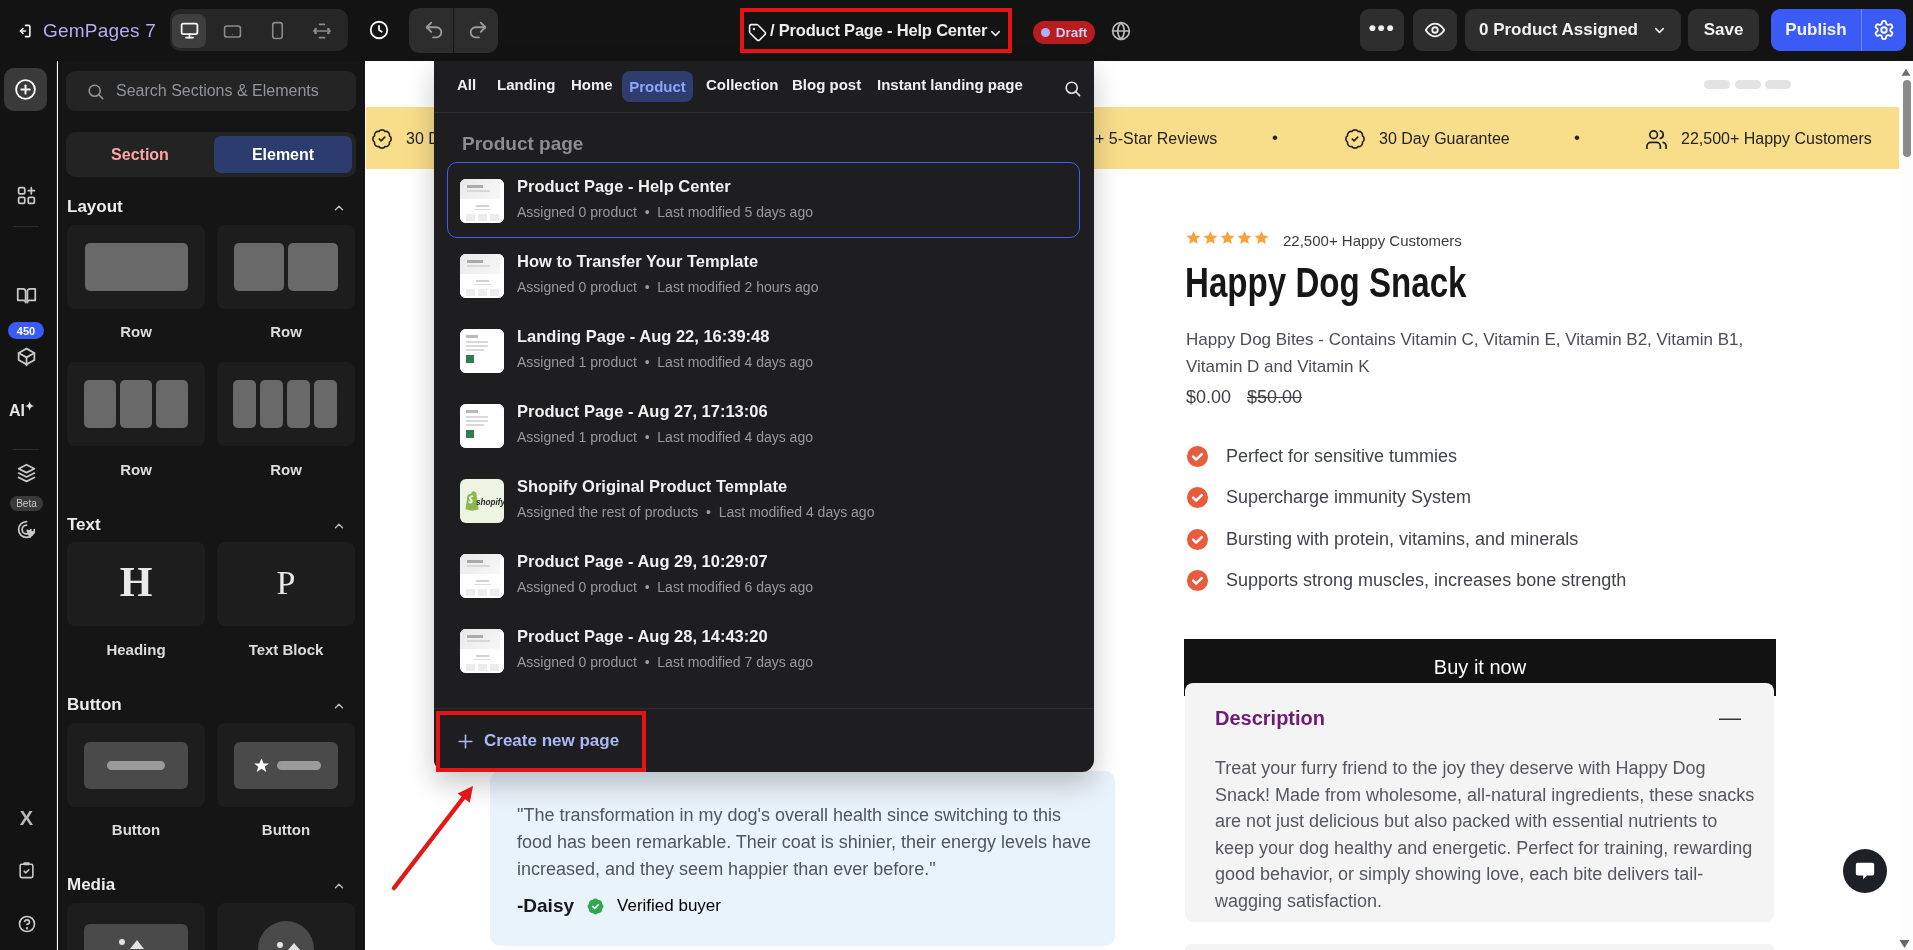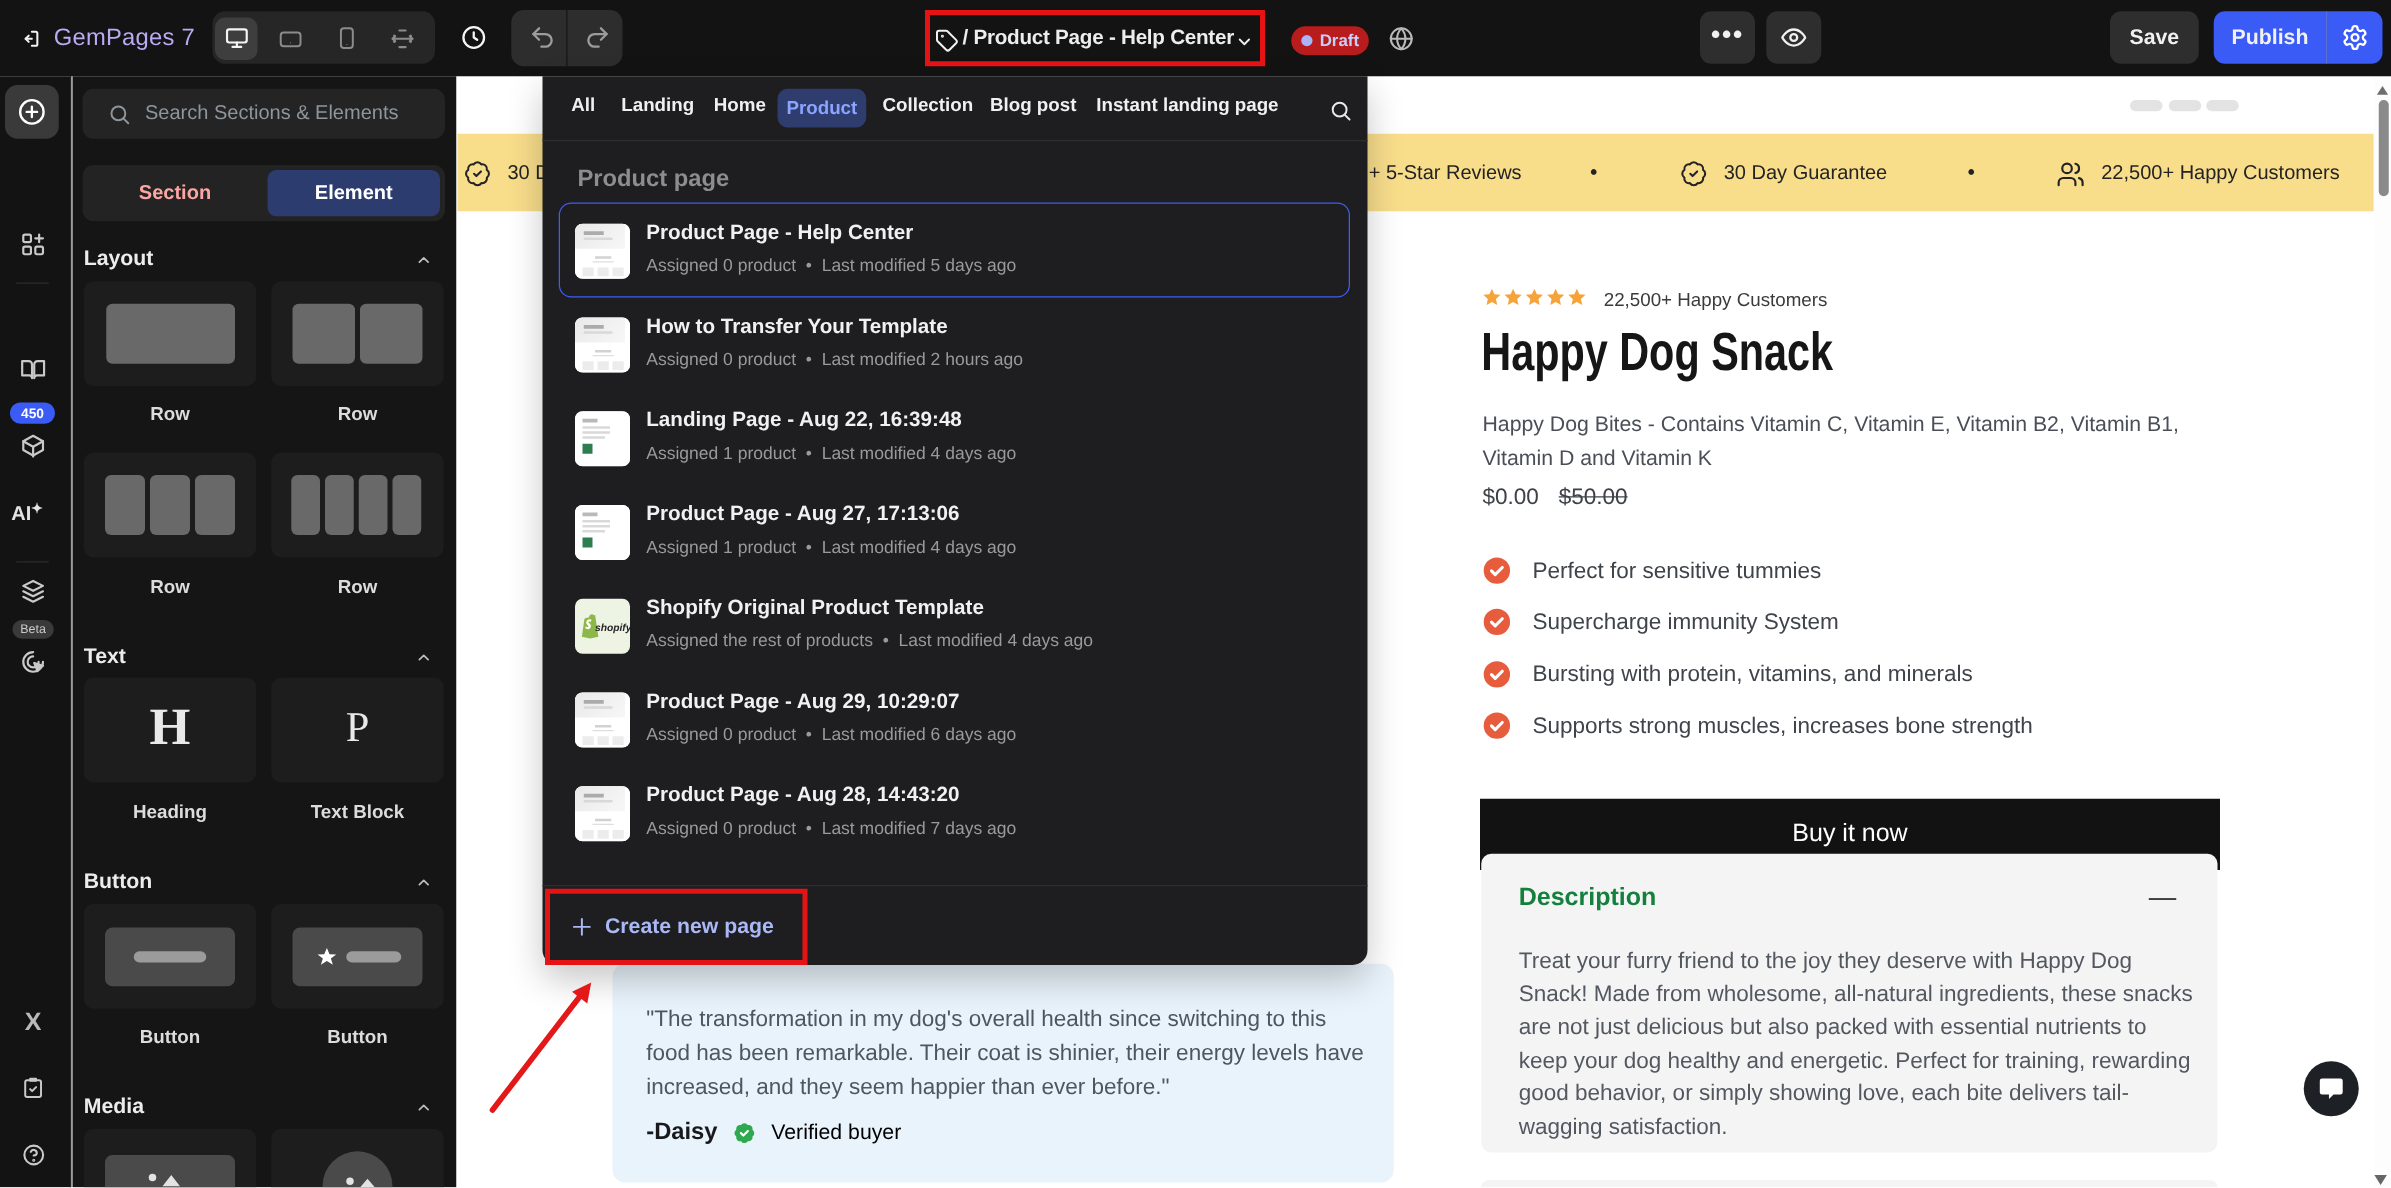--- a/index.html
+++ b/index.html
@@ -69,21 +69,21 @@
   .rating-txt { position:absolute; left:917px; top:171px; font-size:15px; color:#3b3b3b; }
   .ptitle { position:absolute; left:819px; top:197px; font-size:43px; font-weight:700; color:#161616; transform:scaleX(0.77); transform-origin:0 0; white-space:nowrap; }
   .pdesc { position:absolute; left:820px; top:266px; width:570px; font-size:17px; line-height:26.5px; color:#4a4e56; }
   .price { position:absolute; left:820px; top:326px; font-size:18px; color:#3e4248; }
   .price-old { position:absolute; left:881px; top:326px; font-size:18px; color:#3e4248; text-decoration:line-through; }
   .chk { position:absolute; left:820px; display:flex; align-items:center; gap:17px; }
   .chk-txt { font-size:18px; color:#3f434a; }
   #buybtn { position:absolute; left:818px; top:562px; width:592px; height:57px; background:#121212; color:#fff;
      font-size:20px; display:flex; align-items:center; justify-content:center;margin-top:16px; }
   #desc-card { position:absolute; left:819px; top:622px; width:589px; height:239px; background:#f4f4f4; border-radius:8px; }
-  #desc-card h3 { position:absolute; left:30px; top:24px; font-size:20px; font-weight:700; color:#15803d; }
+  #desc-card h3 { position:absolute; left:30px; top:24px; font-size:20px; font-weight:700; color:#701a75; }
   #desc-card .minus { position:absolute; right:33px; top:22px; font-size:22px; color:#333; }
   #desc-card p { position:absolute; left:30px; top:72px; width:545px; font-size:18px; line-height:26.6px; color:#53575f; }
   #card2 { position:absolute; left:819px; top:883px; width:589px; height:6px; background:#f4f4f4; border-radius:8px 8px 0 0; }
 
   
   #testi { position:absolute; left:124px; top:710px; width:625px; height:175px; background:#e9f3fb; border-radius:10px; }
   #testi .quote { position:absolute; left:27px; top:31px; width:578px; font-size:18px; line-height:27px; color:#4e5660; }
   #testi .who { position:absolute; left:27px; top:124px; display:flex; align-items:center; gap:12px; }
   #testi .daisy { font-size:19px; font-weight:700; color:#17191c; }
   #testi .vb { font-size:17px; color:#000000; }
@@ -317,20 +317,26 @@
         <path d="M12 2a15.3 15.3 0 0 1 4 10 15.3 15.3 0 0 1-4 10 15.3 15.3 0 0 1-4-10 15.3 15.3 0 0 1 4-10z"></path>
     </svg>
 
     <div class="tbtn" id="btn-dots" style="font-size:21px; letter-spacing:1.5px; padding-bottom:4px;">•••</div>
     <div class="tbtn" id="btn-eye">
       <svg width="22" height="22" viewBox="0 0 24 24" fill="none" stroke="#f0f0f0" stroke-width="2" stroke-linecap="round" stroke-linejoin="round">
         <path d="M2 12s3.5-7 10-7 10 7 10 7-3.5 7-10 7-10-7-10-7z"></path>
           <circle cx="12" cy="12" r="3"></circle>
       </svg>
     </div>
+    <div class="tbtn" id="btn-assign">
+        <span style="margin-right:14px">0 Product Assigned</span>
+      <svg width="15" height="15" viewBox="0 0 24 24" fill="none" stroke="#ededed" stroke-width="2.4" stroke-linecap="round" stroke-linejoin="round">
+          <polyline points="6 9 12 15 18 9"></polyline>
+        </svg>
+    </div>
     <div class="tbtn" id="btn-save">Save</div>
     <div class="tbtn" id="btn-publish">Publish</div>
     <div class="tbtn" id="btn-gear">
       <svg width="22" height="22" viewBox="0 0 24 24" fill="none" stroke="#fff" stroke-width="2" stroke-linecap="round" stroke-linejoin="round">
         <path d="M12.22 2h-.44a2 2 0 0 0-2 2v.18a2 2 0 0 1-1 1.73l-.43.25a2 2 0 0 1-2 0l-.15-.08a2 2 0 0 0-2.73.73l-.22.38a2 2 0 0 0 .73 2.73l.15.1a2 2 0 0 1 1 1.72v.51a2 2 0 0 1-1 1.74l-.15.09a2 2 0 0 0-.73 2.73l.22.38a2 2 0 0 0 2.73.73l.15-.08a2 2 0 0 1 2 0l.43.25a2 2 0 0 1 1 1.73V20a2 2 0 0 0 2 2h.44a2 2 0 0 0 2-2v-.18a2 2 0 0 1 1-1.73l.43-.25a2 2 0 0 1 2 0l.15.08a2 2 0 0 0 2.73-.73l.22-.39a2 2 0 0 0-.73-2.73l-.15-.08a2 2 0 0 1-1-1.74v-.5a2 2 0 0 1 1-1.74l.15-.09a2 2 0 0 0 .73-2.73l-.22-.38a2 2 0 0 0-2.73-.73l-.15.08a2 2 0 0 1-2 0l-.43-.25a2 2 0 0 1-1-1.73V4a2 2 0 0 0-2-2z"></path>
         <circle cx="12" cy="12" r="3"></circle>
       </svg>
     </div>
     <div class="abs" style="left:1861px; top:9px; width:1px; height:42px; background:#7287f8;"></div>
   </div>

